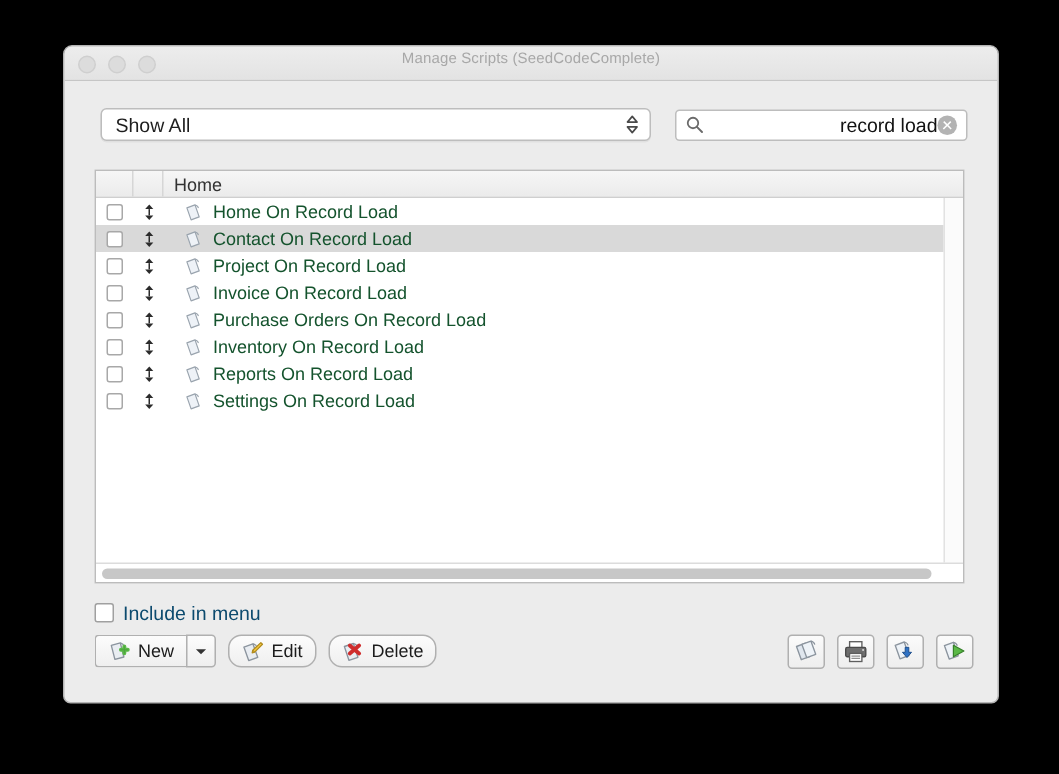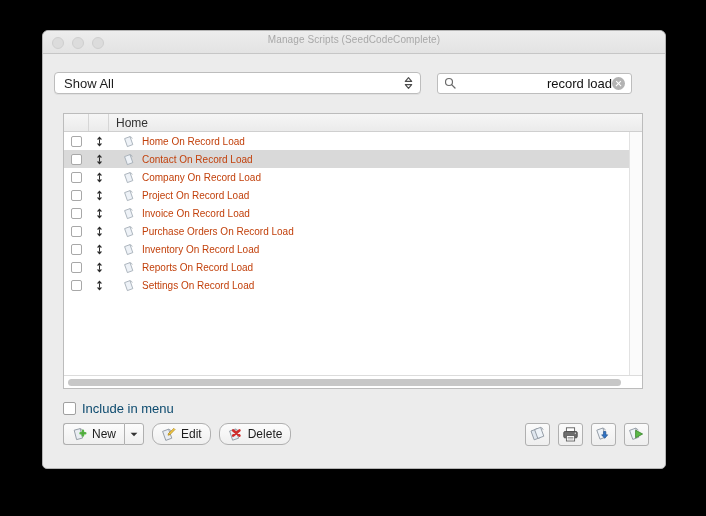--- a/index.html
+++ b/index.html
@@ -55,21 +55,21 @@
     text-align: center;
     font-size: 10px;
     color: #a8a8a8;
     letter-spacing: 0.1px;
   }
 
   
   .toolbar {
     position: absolute;
     top: 40px;
-    left: 11px;
+    left: 24px;
     right: 16px;
     height: 24px;
     display: flex;
     align-items: center;
   }
   .popup {
     position: relative;
     width: 367px;
     height: 22px;
     background: #ffffff;
@@ -206,22 +206,22 @@
     display: flex;
     align-items: center;
     justify-content: center;
     line-height: 0;
   }
   .cell-name {
     flex: 1;
     display: flex;
     align-items: center;
     padding-left: 14px;
-    font-size: 10px;
-    color: #c2410c;
+    font-size: 12px;
+    color: #14532d;
     white-space: nowrap;
   }
   .script-icon { margin-right: 6px; line-height: 0; }
 
   .hscroll-area {
     position: absolute;
     left: 0; right: 0; bottom: 0;
     height: 12px;
     background: #ffffff;
     border-top: 1px solid #dcdcdc;
@@ -397,39 +397,20 @@
               <rect x="3.0" y="3.4" width="1.0" height="4.2" fill="#2b2b2b"></rect>
               <path d="M3.5 10.6 L6.2 7.6 L0.8 7.6 Z" fill="#2b2b2b"></path>
             </svg>
           </div>
           <div class="cell-name">
             <span class="script-icon"><svg width="13" height="13" viewBox="0 0 13 13">
                 <path d="M1.6 3.6 L7.0 1.6 L9.8 9.6 L4.4 11.6 Z" fill="#eef2f7" stroke="#9aa4ae" stroke-width="0.8" stroke-linejoin="round"></path>
                 <path d="M7.0 1.6 Q9.0 2.1 9.3 3.7" fill="none" stroke="#9aa4ae" stroke-width="0.7"></path>
               </svg></span>
             <span>Contact On Record Load</span>
-          </div>
-        </div>
-        <div class="row">
-          <div class="cell-check">
-            <span class="rowcheck"></span>
-          </div>
-          <div class="cell-move">
-            <svg width="7" height="11" viewBox="0 0 7 11">
-              <path d="M3.5 0.4 L6.2 3.4 L0.8 3.4 Z" fill="#2b2b2b"></path>
-              <rect x="3.0" y="3.4" width="1.0" height="4.2" fill="#2b2b2b"></rect>
-              <path d="M3.5 10.6 L6.2 7.6 L0.8 7.6 Z" fill="#2b2b2b"></path>
-            </svg>
-          </div>
-          <div class="cell-name">
-            <span class="script-icon"><svg width="13" height="13" viewBox="0 0 13 13">
-                <path d="M1.6 3.6 L7.0 1.6 L9.8 9.6 L4.4 11.6 Z" fill="#eef2f7" stroke="#9aa4ae" stroke-width="0.8" stroke-linejoin="round"></path>
-                <path d="M7.0 1.6 Q9.0 2.1 9.3 3.7" fill="none" stroke="#9aa4ae" stroke-width="0.7"></path>
-              </svg></span>
-            <span>Company On Record Load</span>
           </div>
         </div>
         <div class="row">
           <div class="cell-check">
             <span class="rowcheck"></span>
           </div>
           <div class="cell-move">
             <svg width="7" height="11" viewBox="0 0 7 11">
               <path d="M3.5 0.4 L6.2 3.4 L0.8 3.4 Z" fill="#2b2b2b"></path>
               <rect x="3.0" y="3.4" width="1.0" height="4.2" fill="#2b2b2b"></rect>

